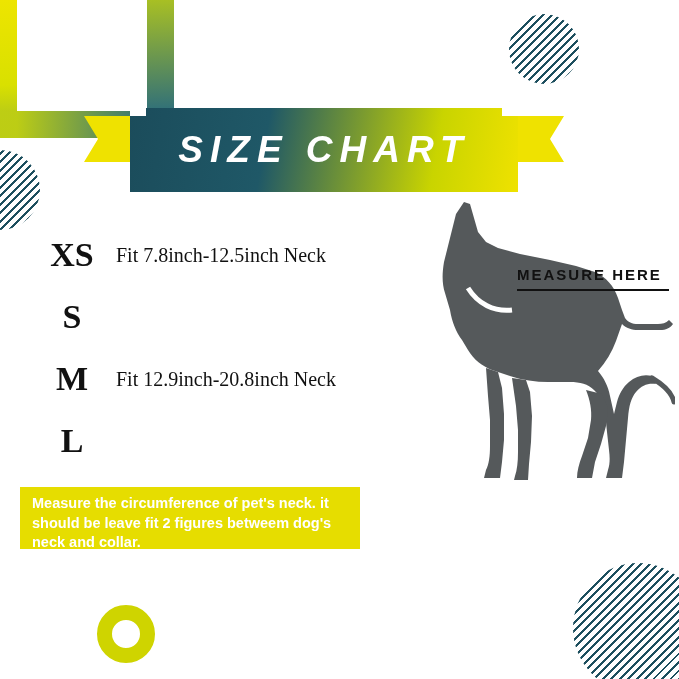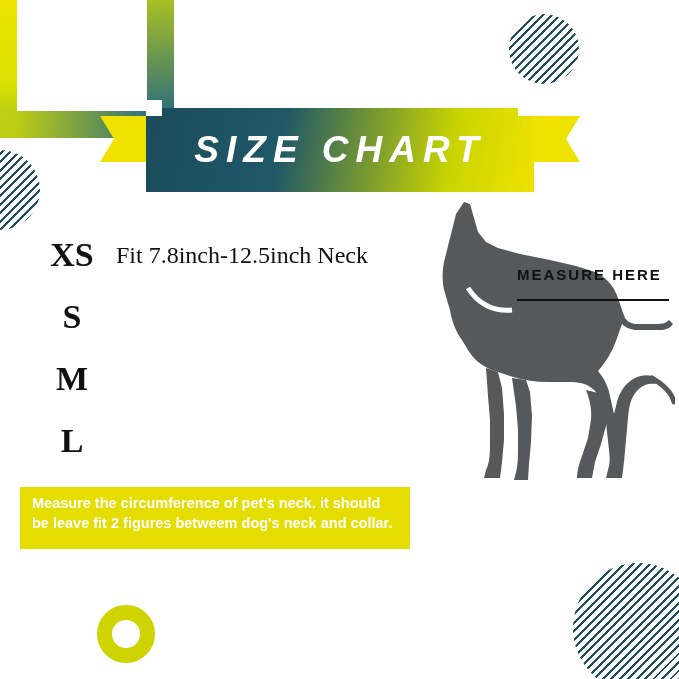--- a/index.html
+++ b/index.html
@@ -83,21 +83,21 @@
   }
   #deco-stripe-br .fill {
     width: 100%; height: 100%;
     background: repeating-linear-gradient(135deg,
         #1d4f5e 0px, #1d4f5e 2px, #ffffff 2px, #ffffff 6px);
   }
 
   
   #banner {
     position: absolute;
-    left: 100px;
+    left: 84px;
     top: 108px;
     width: 480px;
     height: 84px;
   }
   .ribbon-tail {
     position: absolute;
     top: 8px;
     width: 62px;
     height: 46px;
     background: #efe200;
@@ -155,56 +155,56 @@
   }
   .size-code {
     width: 88px;
     text-align: center;
     font-size: 34px;
     font-weight: bold;
     color: #111111;
     font-family: "Liberation Serif", serif;
   }
   .size-desc {
-    font-size: 24px;
+    font-size: 20px;
     color: #111111;
     font-family: "Liberation Serif", serif;
     white-space: nowrap;
   }
 
   
   #dog-illustration {
     position: absolute;
     left: 390px;
     top: 200px;
     width: 285px;
     height: 295px;
   }
 
   
   #measure-here {
     position: absolute;
     left: 517px;
     top: 266px;
     width: 152px;
-    padding-bottom: 16px;
+    padding-bottom: 6px;
     border-bottom: 2px solid #111111;
     font-size: 15px;
     font-weight: bold;
     letter-spacing: 2px;
     color: #111111;
     font-family: "Liberation Sans", sans-serif;
   }
 
   
   #footer-note {
     position: absolute;
     left: 20px;
     top: 487px;
-    width: 390px;
+    width: 340px;
     height: 62px;
     background: #e6dd00;
     padding: 7px 12px;
     box-sizing: border-box;
     color: #ffffff;
     font-size: 14.5px;
     line-height: 1.35;
     font-weight: bold;
     font-family: "Liberation Sans", sans-serif;
   }
@@ -242,20 +242,21 @@
       <div class="size-code">XS</div>
       <div class="size-desc">Fit 7.8inch-12.5inch Neck</div>
     </div>
 
     <div class="size-row">
       <div class="size-code">S</div>
     </div>
 
     <div class="size-row">
       <div class="size-code">M</div>
+      <div class="size-desc">Fit 12.9inch-20.8inch Neck</div>
     </div>
 
     <div class="size-row">
       <div class="size-code">L</div>
     </div>
 
   </div>
 
   <div id="dog-illustration">
     <svg viewBox="0 0 285 295" width="285" height="295" xmlns="http://www.w3.org/2000/svg">

